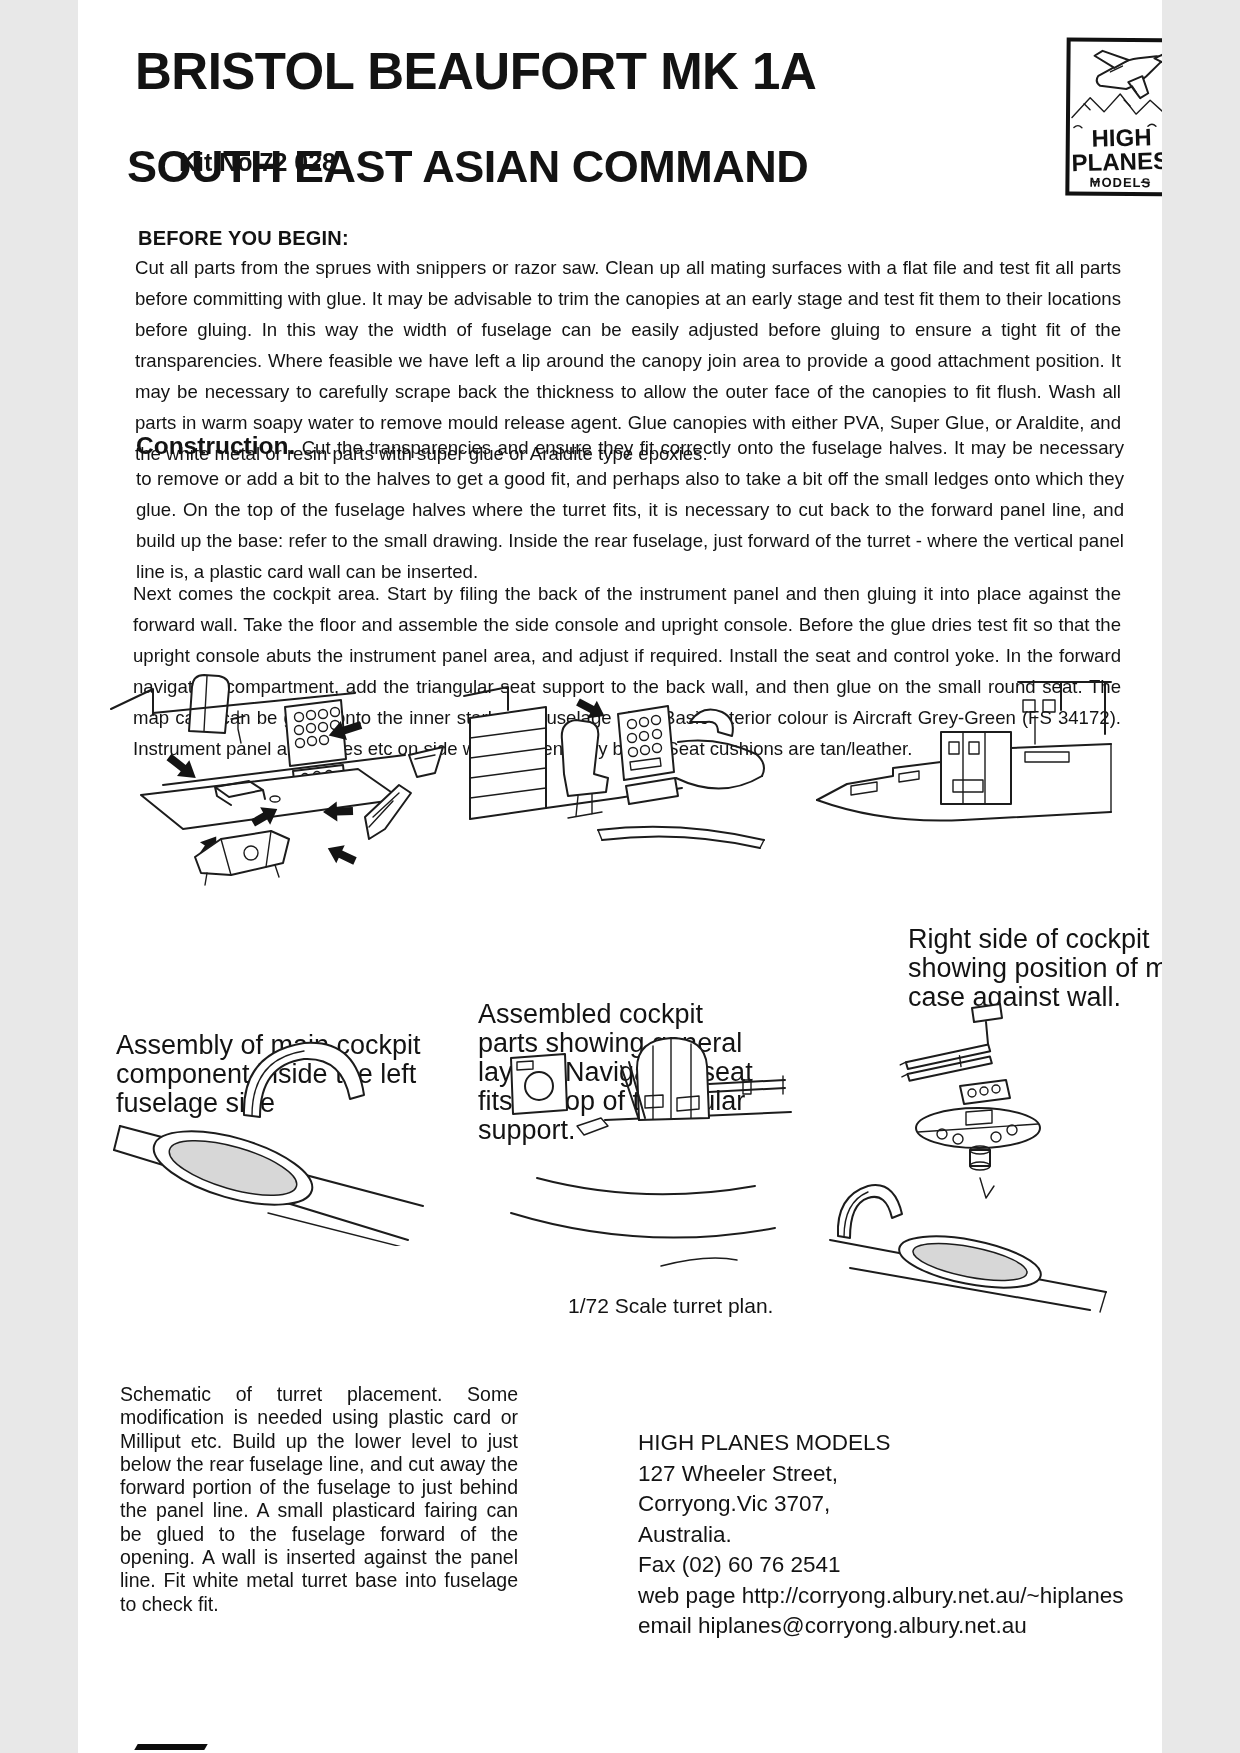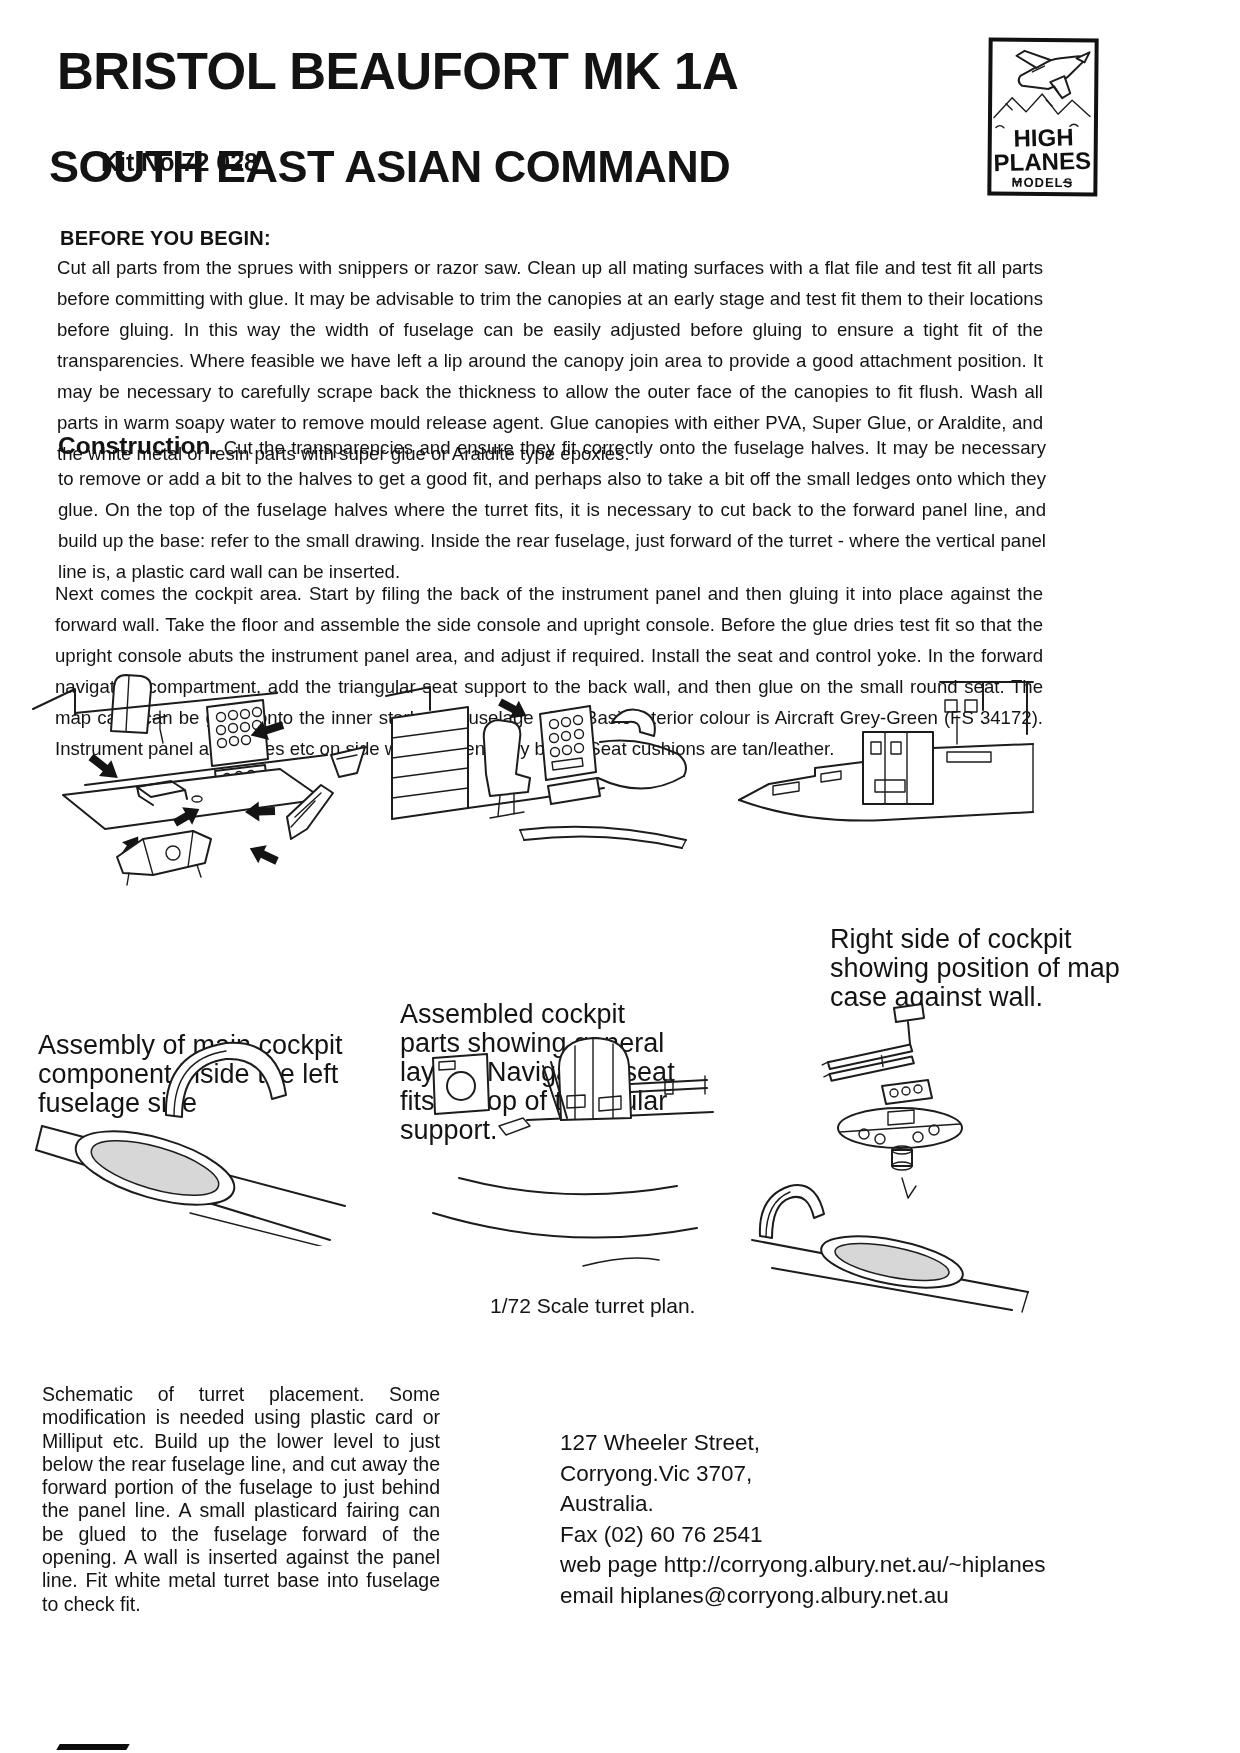--- a/index.html
+++ b/index.html
@@ -1,17 +1,17 @@
 <!DOCTYPE html>
 <html><head>
 <meta charset="utf-8">
 <style>
   html,body { margin:0; padding:0; background:#e8e8e8; }
   .page {
-    position:relative; width:1240px; height:1753px; margin:0 auto;
+    position:relative; width:1084px; height:1753px; margin:0 auto;
     background:#ffffff; color:#131313; overflow:hidden;
     font-family:"Liberation Sans", sans-serif;
   }
   .abs { position:absolute; }
   .title1 { font-size:51px; font-weight:bold; letter-spacing:-0.5px; white-space:nowrap; }
   .title2 { font-size:45px; font-weight:bold; letter-spacing:-0.5px; white-space:nowrap; }
   .kitno  { font-size:25px; font-weight:bold;margin-left:44px; }
   .h-byb  { font-size:20px; font-weight:bold; letter-spacing:0.2px; }
   .body-text { font-size:18.6px; line-height:31px; text-align:justify; }
   .constr-head { font-size:24.5px; font-weight:bold; }
@@ -296,20 +296,21 @@
       <g transform="rotate(11 160 262)">
         <ellipse class="fw" cx="160" cy="262" rx="72" ry="22"></ellipse>
         <ellipse class="shade" cx="160" cy="262" rx="58" ry="15"></ellipse>
       </g>
     </svg>
   </div>
 
   <div class="abs caption-just" style="left:42px; top:1383px; width:398px;">Schematic of turret placement. Some modification is needed using plastic card or Milliput etc. Build up the lower level to just below the rear fuselage line, and cut away the forward portion of the fuselage to just behind the panel line. A small plasticard fairing can be glued to the fuselage forward of the opening. A wall is inserted against the panel line. Fit white metal turret base into fuselage to check fit.</div>
 
   <div class="abs" style="left:560px; top:1428px;">
+    <div class="footer-line">HIGH PLANES MODELS</div>
     <div class="footer-line">127 Wheeler Street,</div>
     <div class="footer-line">Corryong.Vic 3707,</div>
     <div class="footer-line">Australia.</div>
     <div class="footer-line">Fax (02) 60 76 2541</div>
     <div class="footer-line">web page  http://corryong.albury.net.au/~hiplanes</div>
     <div class="footer-line">email hiplanes@corryong.albury.net.au</div>
   </div>
 
   <div class="abs artifact" style="left:58px; top:1744px; width:70px; height:6px;"></div>
 

